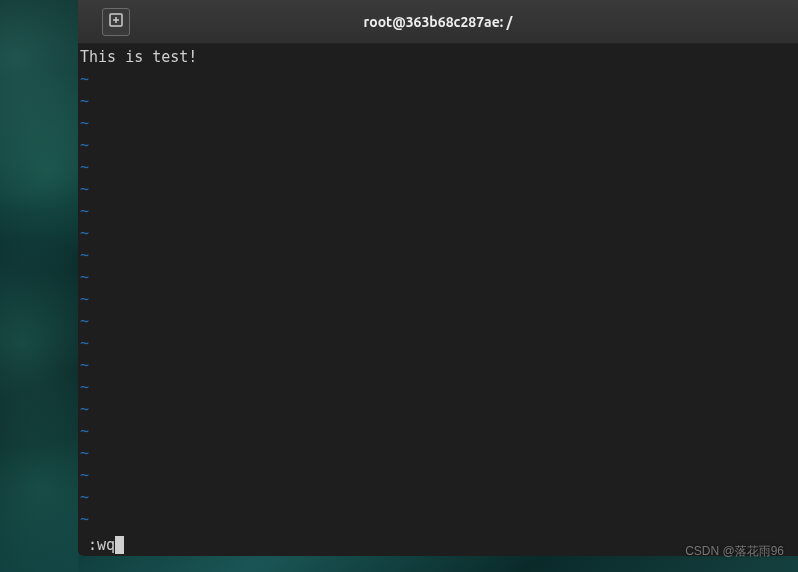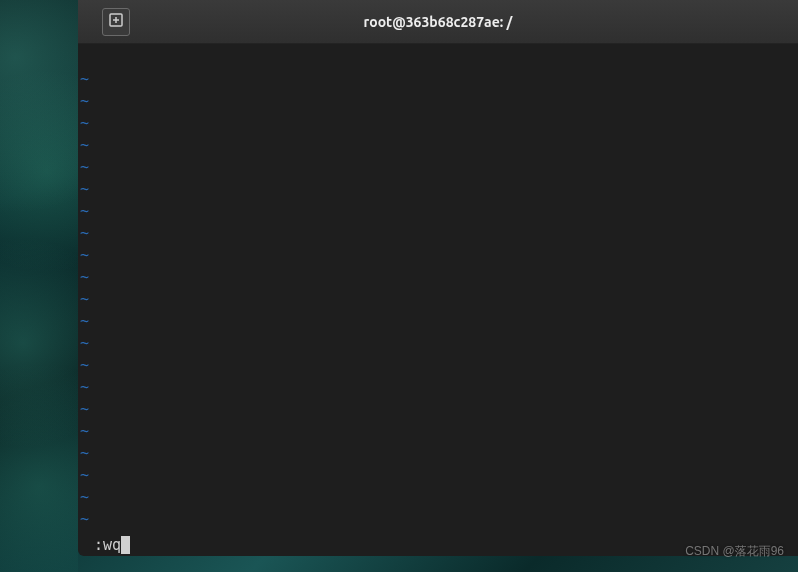--- a/index.html
+++ b/index.html
@@ -80,21 +80,21 @@
     }
     .tilde-container {
       position: absolute;
       top: 24px;
       left: 2px;
       right: 2px;
     }
     .command-line {
       position: absolute;
       bottom: 0;
-      left: 16px;
+      left: 10px;
       right: 2px;
       color: #d0d0d0;
       height: 22px;
       line-height: 22px;
       white-space: pre;
     }
     .cursor {
       display: inline-block;
       width: 9px;
       height: 18px;
@@ -137,20 +137,21 @@
         <svg viewBox="0 0 16 16" fill="none" stroke="#cccccc" stroke-width="1.5">
           <rect x="2" y="2" width="12" height="12" rx="1"></rect>
           <line x1="8" y1="5" x2="8" y2="11"></line>
           <line x1="5" y1="8" x2="11" y2="8"></line>
         </svg>
       </span>
     </div>
     <div class="title-text">root@363b68c287ae: /</div>
   </div>
   <div class="terminal-body">
+    <div class="file-content">This is test!</div>
     <div class="tilde-container" id="tilde-container">
         <div class="tilde-line">~</div>
         <div class="tilde-line">~</div>
         <div class="tilde-line">~</div>
         <div class="tilde-line">~</div>
         <div class="tilde-line">~</div>
         <div class="tilde-line">~</div>
         <div class="tilde-line">~</div>
         <div class="tilde-line">~</div>
         <div class="tilde-line">~</div>

